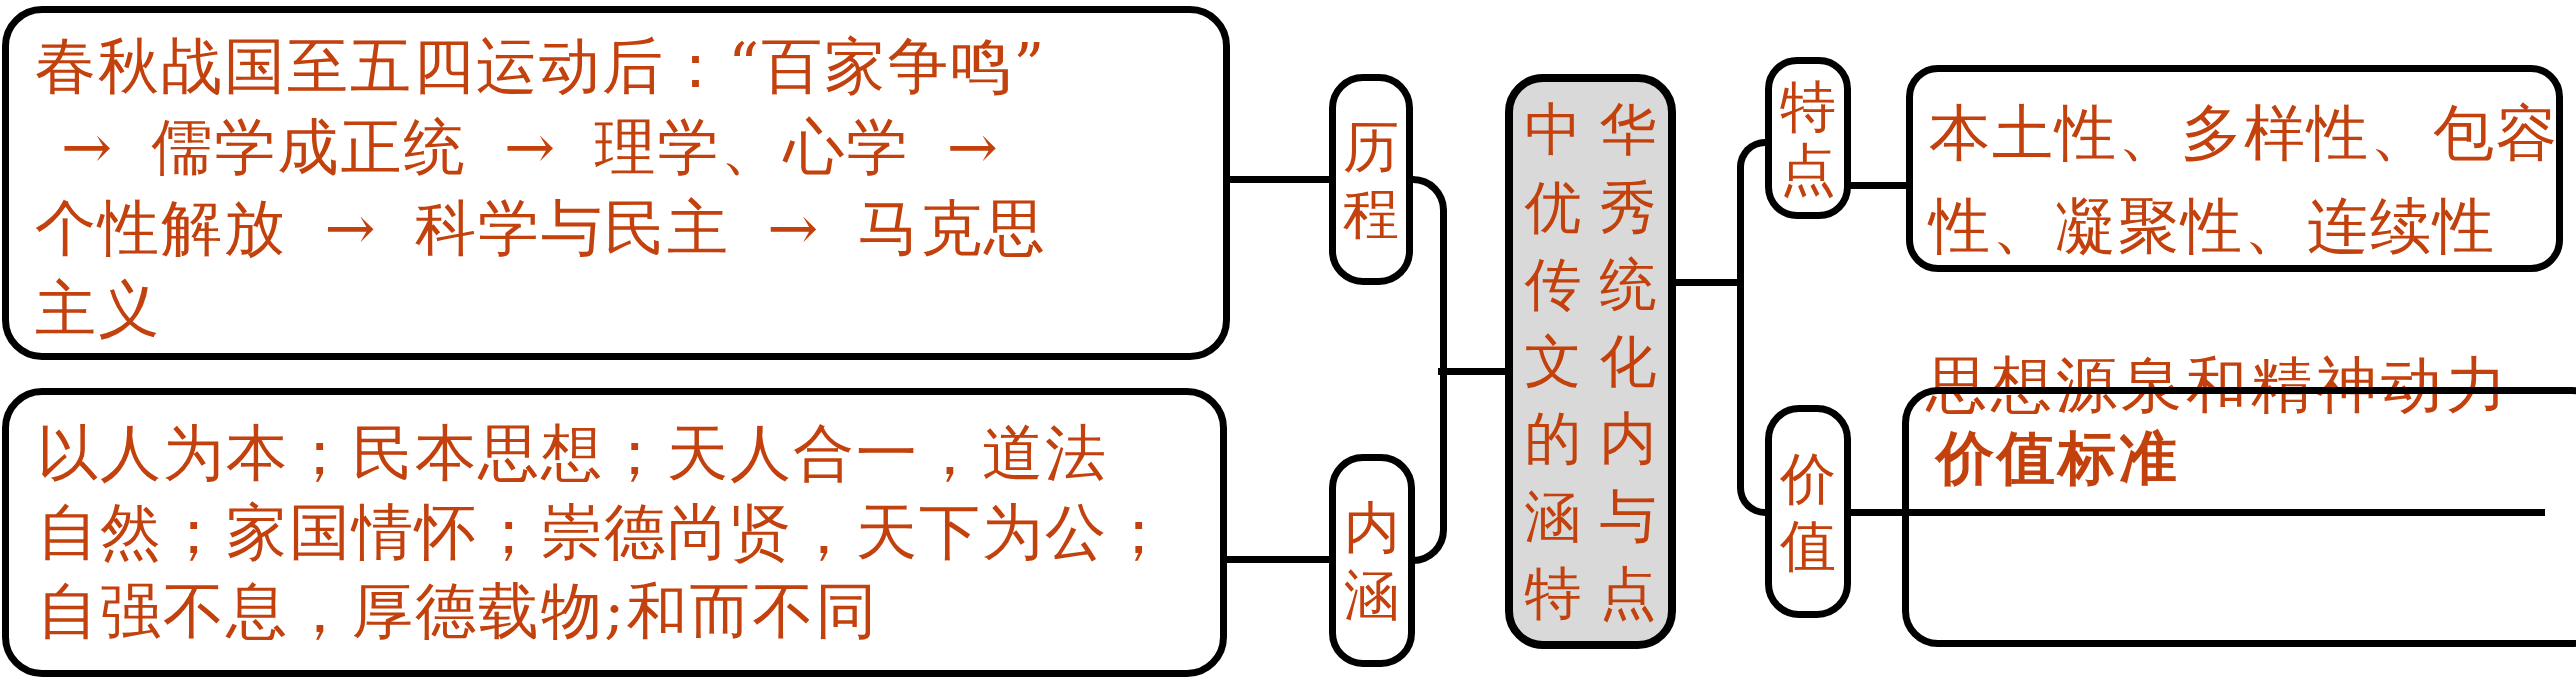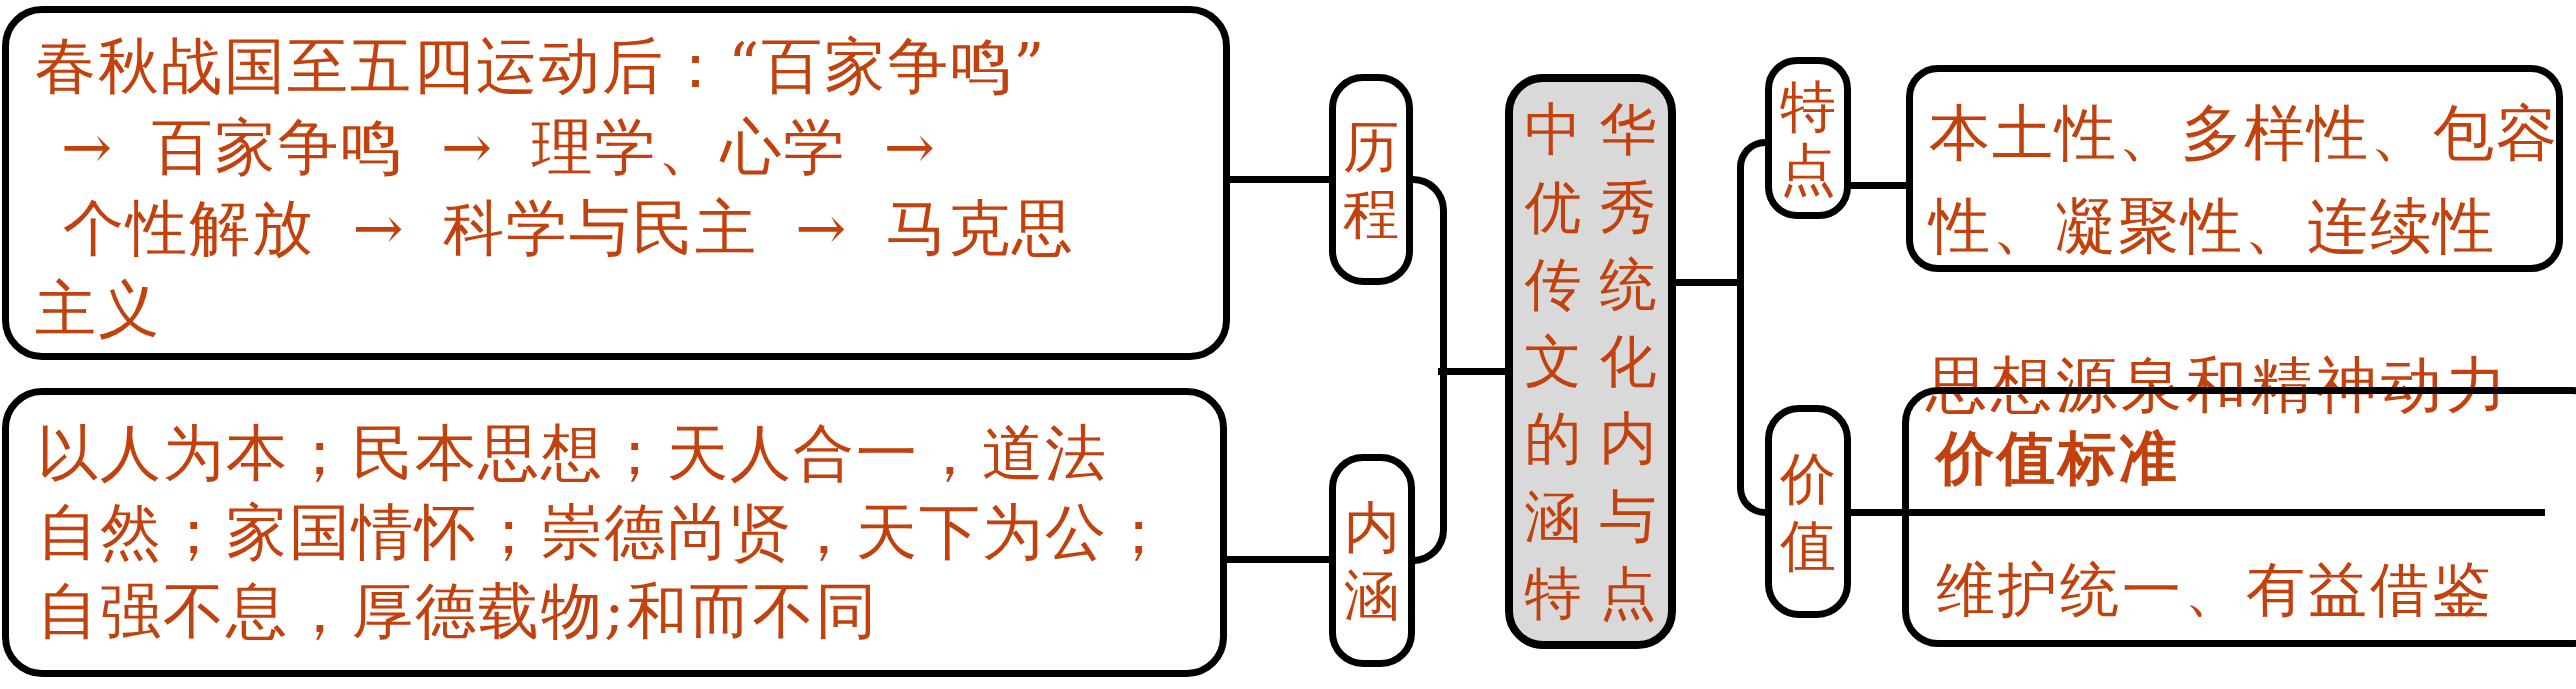--- a/index.html
+++ b/index.html
@@ -31,22 +31,22 @@
   <div class="line" style="left:1228px;top:176px;width:103px;height:7px;"></div>
   <div class="line" style="left:1226px;top:556px;width:105px;height:7px;"></div>
   <div class="bracket" style="left:1413px;top:176px;width:34px;height:388px;border-width:7px 7px 7px 0;border-radius:0 36px 36px 0;"></div>
   <div class="line" style="left:1438px;top:368px;width:69px;height:7px;"></div>
   <div class="line" style="left:1674px;top:279px;width:69px;height:7px;"></div>
   <div class="bracket" style="left:1737px;top:139px;width:28px;height:377px;border-width:7px 0 7px 7px;border-radius:36px 0 0 36px;"></div>
   <div class="line" style="left:1849px;top:182px;width:59px;height:7px;"></div>
 
   <div class="box" style="left:2px;top:6px;width:1228px;height:354px;padding:12px 0 0 26px;">
     <div class="textbox" style="line-height:81px;">春秋战国至五四运动后：“百家争鸣”</div>
-    <div class="textbox" style="line-height:81px;text-indent:26px;">→ 百家争鸣 → 理学、心学 →</div>
-    <div class="textbox" style="line-height:81px;margin-left:28px;">个性解放 → 科学与民主 → 马克思</div>
+    <div class="textbox" style="line-height:81px;text-indent:26px;">→ 儒学成正统 → 理学、心学 →</div>
+    <div class="textbox" style="line-height:81px;">个性解放 → 科学与民主 → 马克思</div>
     <div class="textbox" style="line-height:81px;">主义</div>
   </div>
 
   <div class="box" style="left:2px;top:388px;width:1225px;height:289px;padding:18px 0 14px 28px;">
     <div class="textbox" style="line-height:79px;">以人为本；民本思想；天人合一，道法</div>
     <div class="textbox" style="line-height:79px;">自然；家国情怀；崇德尚贤，天下为公；</div>
     <div class="textbox" style="line-height:79px;">自强不息，厚德载物;和而不同</div>
   </div>
 
   <div class="box vlabel" style="left:1329px;top:74px;width:84px;height:211px;border-radius:34px;">
@@ -105,16 +105,15 @@
     <div class="textbox" style="line-height:93px;">性、凝聚性、连续性</div>
   </div>
 
   <div class="ltext" style="left:1926px;top:313px;font-size:61px;letter-spacing:4px;margin-top:32px;">思想源泉和精神动力</div>
 
   <div class="box" style="left:1902px;top:387px;width:706px;height:260px;border-radius:36px;"></div>
 
   <div class="line" style="left:1849px;top:509px;width:696px;height:7px;"></div>
 
   <div class="ltext" style="left:1936px;top:420px;font-size:58px;letter-spacing:3px;font-weight:bold;">价值标准</div>
-  <div class="ltext" style="left:1936px;top:551px;font-size:59px;letter-spacing:3px;">维护统一、有益借鉴</div>
 
 </div>
 
 
 </body></html>

